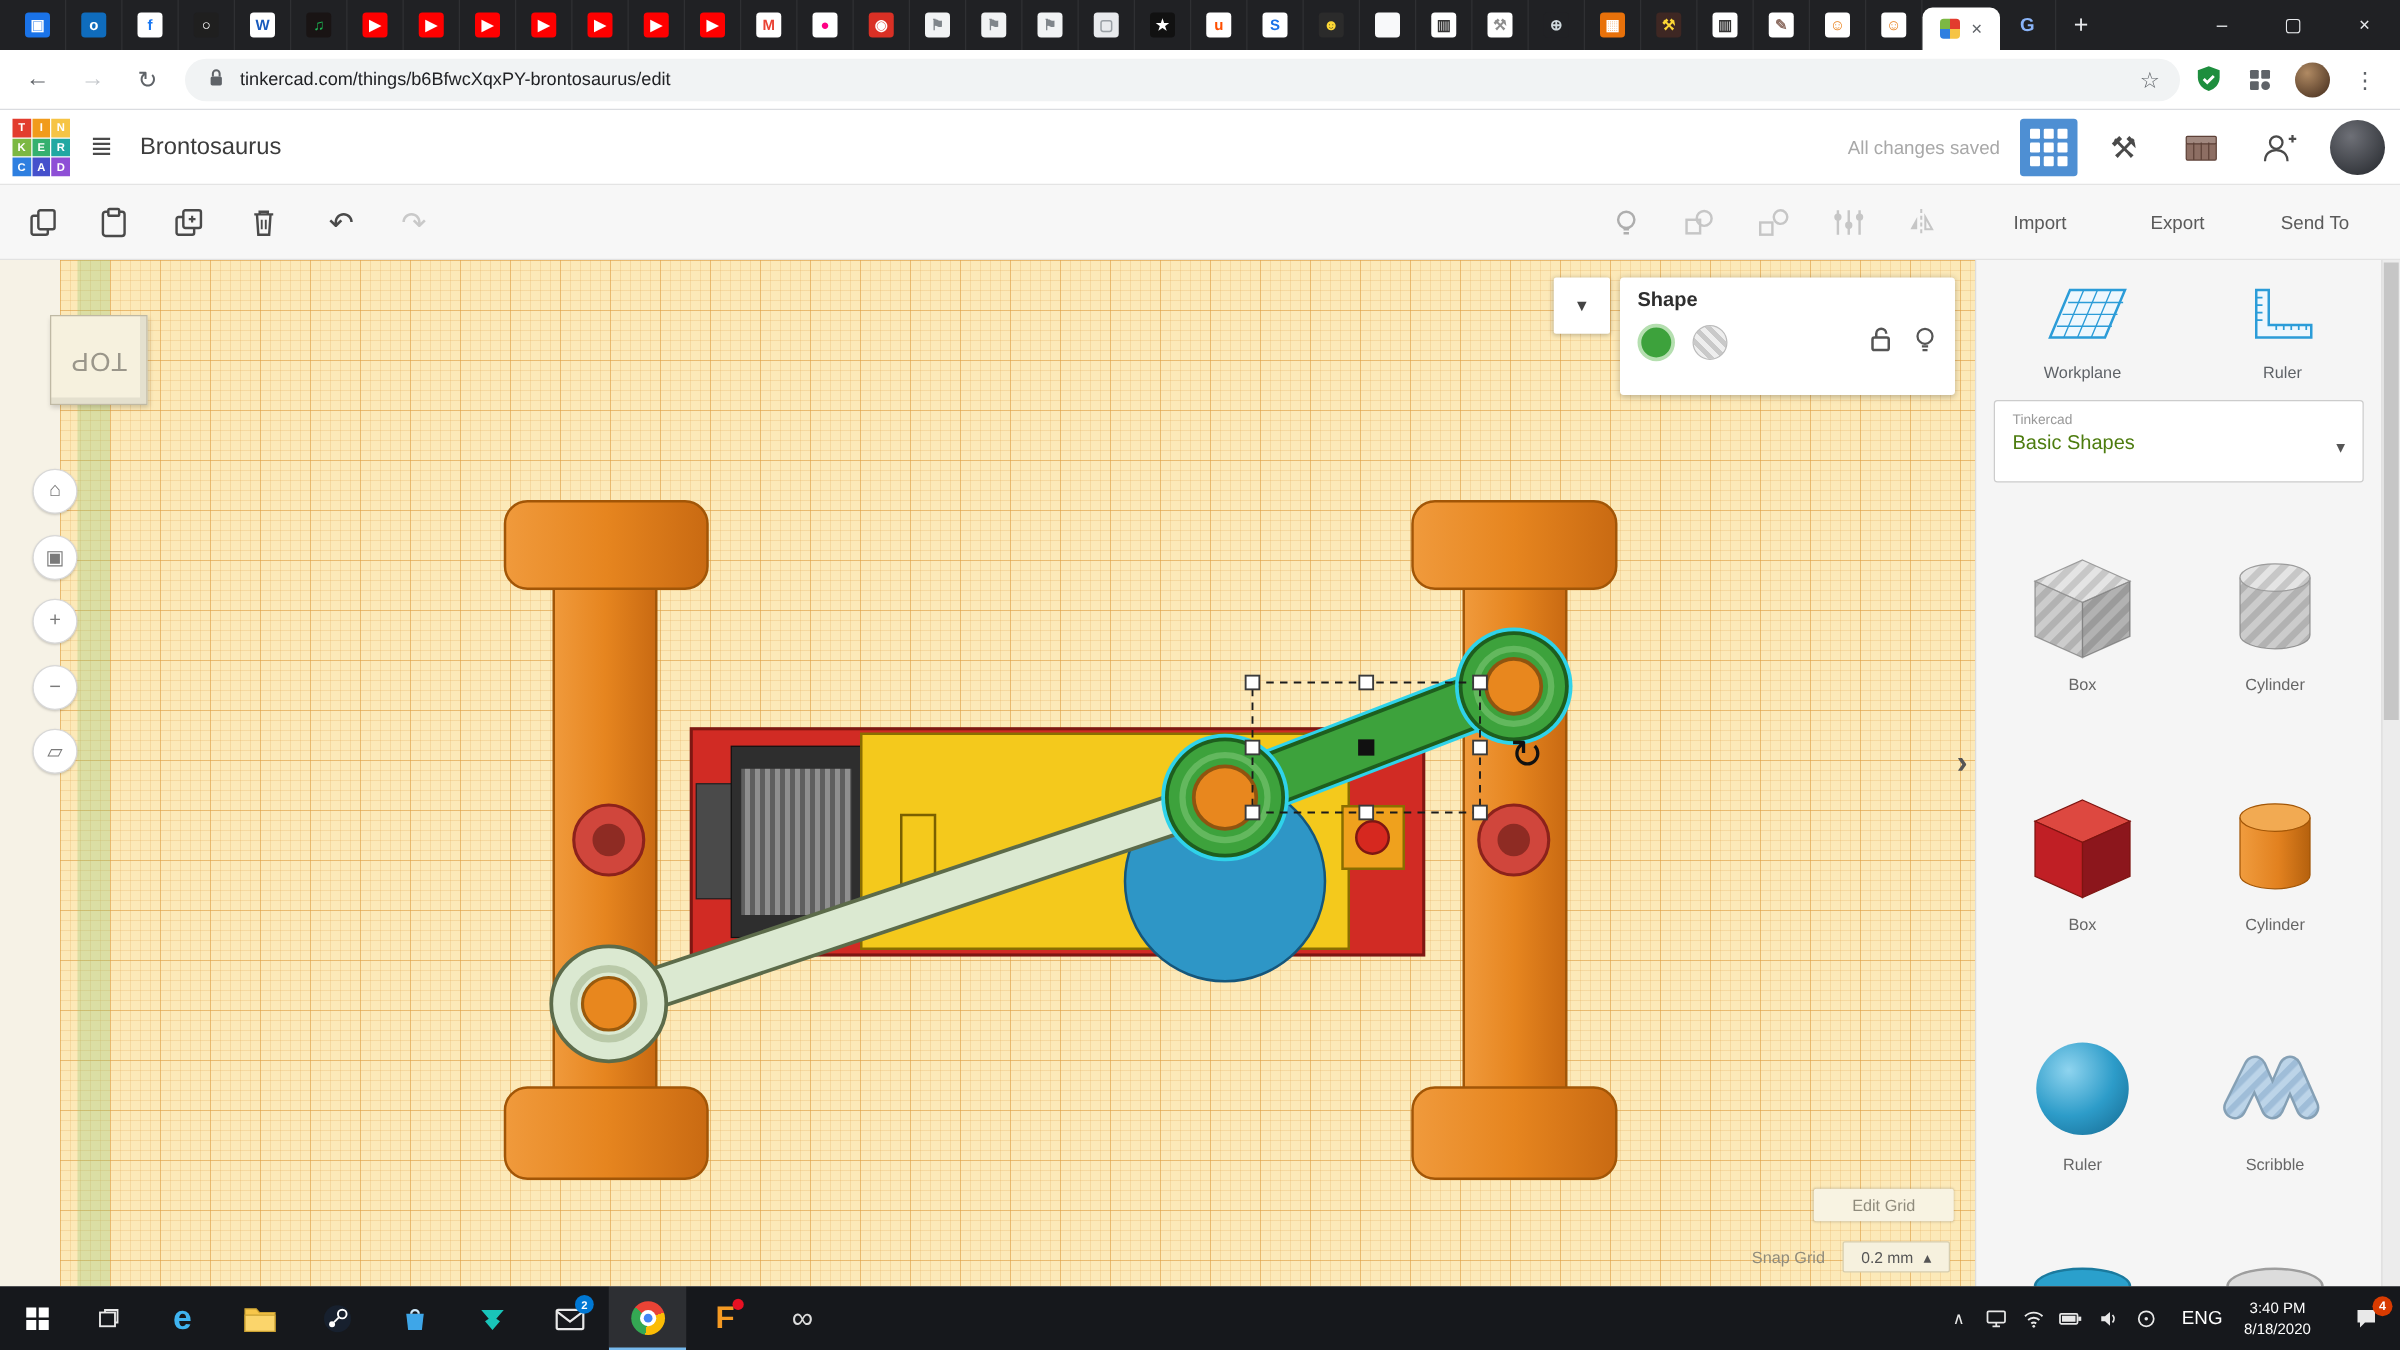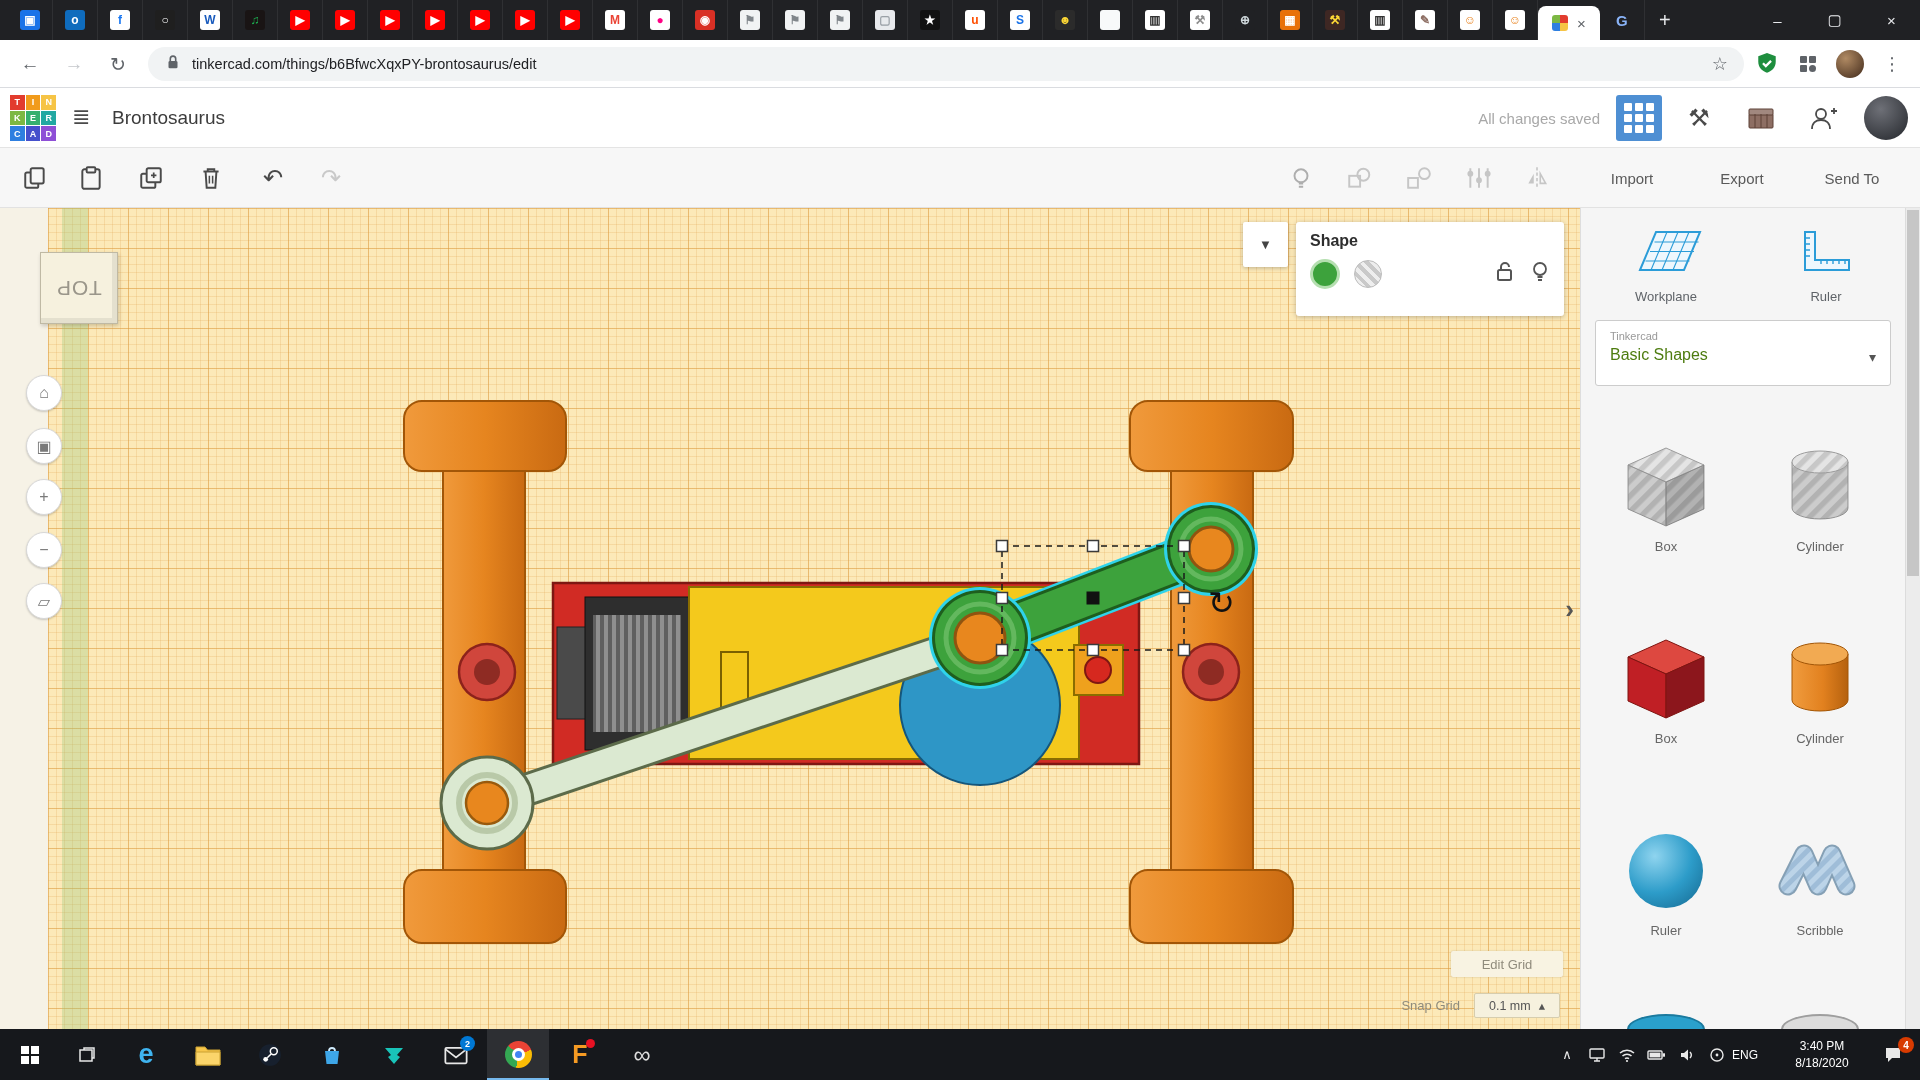--- a/index.html
+++ b/index.html
@@ -121,21 +121,21 @@
   .chrome-ic{width:27px;height:27px;border-radius:50%;position:relative;
     background:conic-gradient(from -50deg,#ea4335 0 120deg,#fbbc05 0 240deg,#34a853 0 360deg)}
   .chrome-center{position:absolute;inset:7px;background:#fff;border-radius:50%}
   .chrome-center::after{content:"";position:absolute;inset:3px;background:#4285f4;border-radius:50%}
   .active-app{background:rgba(255,255,255,.10);box-shadow:inset 0 -2px 0 #76b9ed}
   .f-logo{font-size:25px;font-weight:bold;color:#f59a23}
   .inf{font-size:24px;color:#ddd}
   .badge{position:absolute;border-radius:50%;color:#fff;display:flex;align-items:center;justify-content:center;font-weight:bold}
   .tray{margin-left:auto;display:flex;align-items:center;flex:none}
   .tray-ic{width:30px;height:51px;display:flex;align-items:center;justify-content:center;color:#e8e8e8;font-size:13px;cursor:pointer}
-  #tb-lang{width:46px;text-align:left;color:#fff;font-size:12px;cursor:pointer}
+  #tb-lang{width:46px;text-align:right;color:#fff;font-size:15px;cursor:pointer}
   #tb-clock{width:88px;text-align:center;color:#fff;font-size:12px;line-height:1.4;cursor:pointer}
   #tb-notif{width:54px;height:51px;display:flex;align-items:center;justify-content:center;position:relative;cursor:pointer}
 </style>
 </head>
 <body>
 
 <svg style="position:absolute;width:0;height:0" aria-hidden="true">
   <defs>
     <linearGradient id="legGrad" x1="0" y1="0" x2="1" y2="0">
       <stop offset="0" stop-color="#f09a3c"></stop>
@@ -549,21 +549,21 @@
                 <circle cx="10" cy="9" r="6"></circle>
                 <path d="M7.5 17 h5 M8 20 h4"></path>
               </svg>
           </span>
         </div>
       </div>
 
       <div id="edit-grid">Edit Grid</div>
       <div id="snap-label">Snap Grid</div>
       <div id="snap-dd">
-        <span>0.1 mm</span>
+        <span>0.2 mm</span>
         <span>▴</span>
       </div>
       <div id="canvas-chevron">›</div>
     </div>
 
     <div id="sidebar">
       <div class="sb-top-btn" style="left:30px">
         <svg width="76" height="56" viewBox="0 0 76 56">
           <polygon points="12,46 28,8 72,8 56,46" fill="#eef7fd" stroke="#2b9cd8" stroke-width="2"></polygon>
           <path d="M22,27.5 h44 M17.5,37 h44 M26.5,18 h44" stroke="#2b9cd8" stroke-width="1.1" fill="none"></path>

